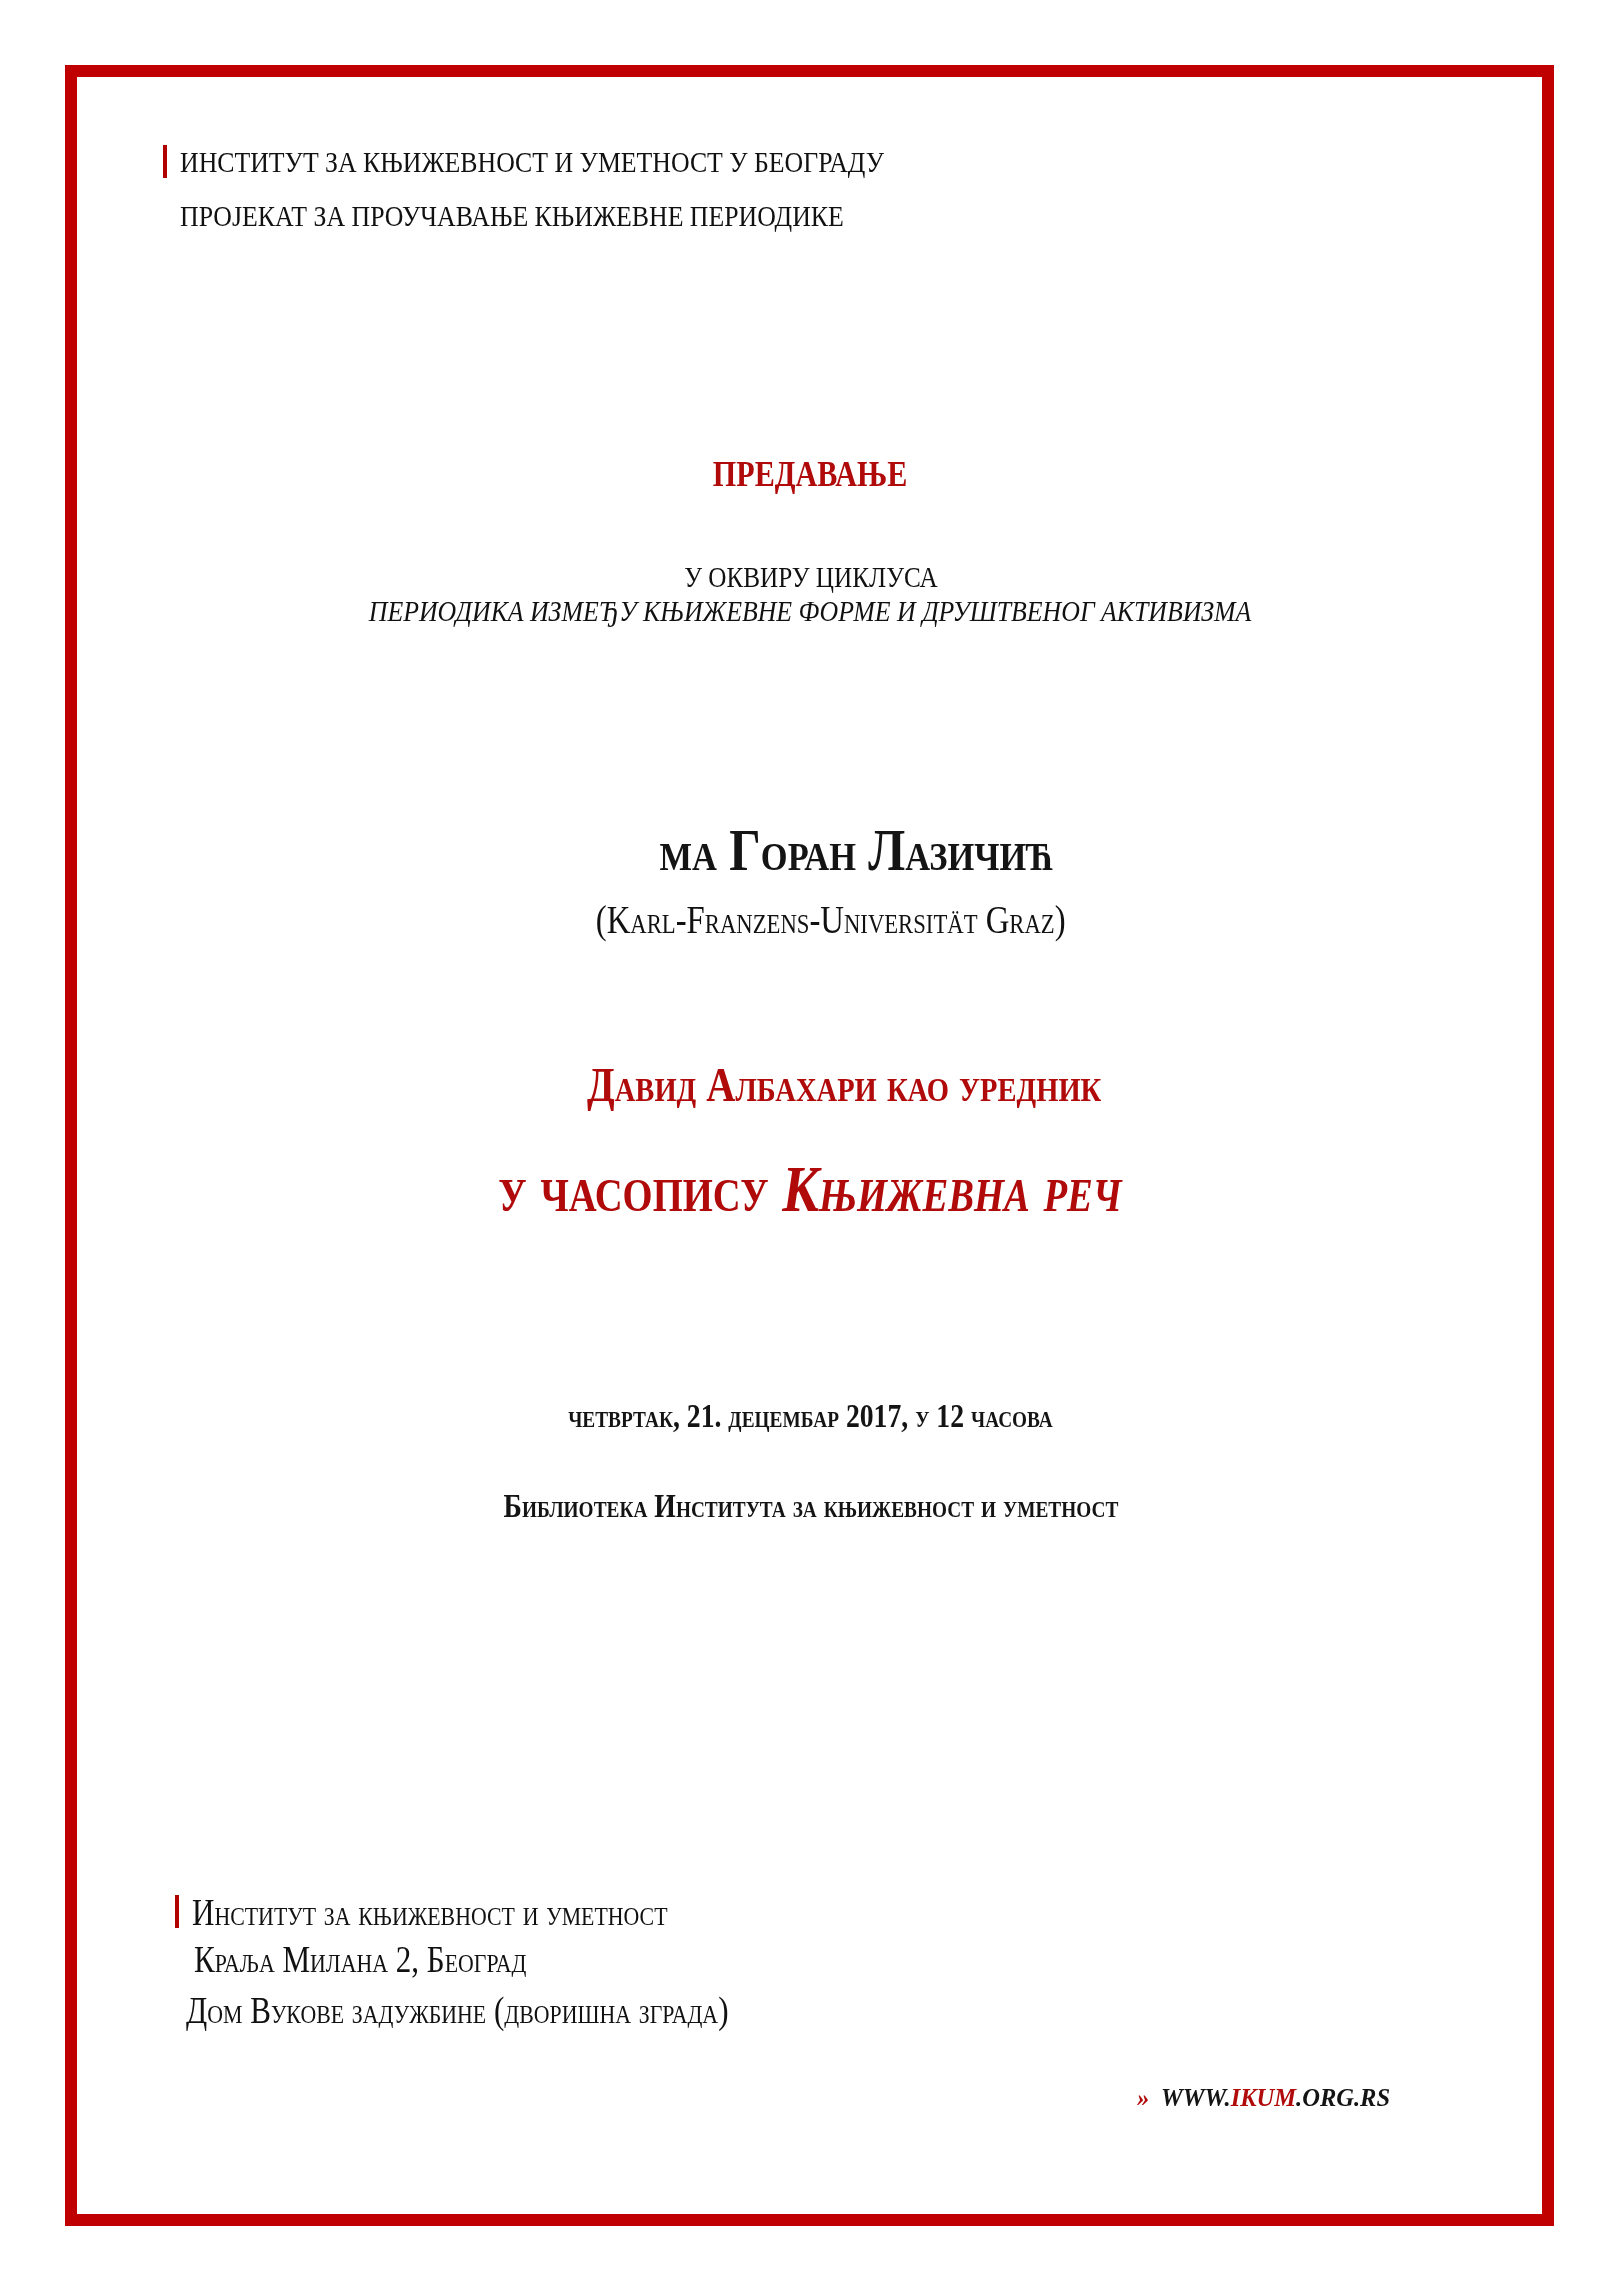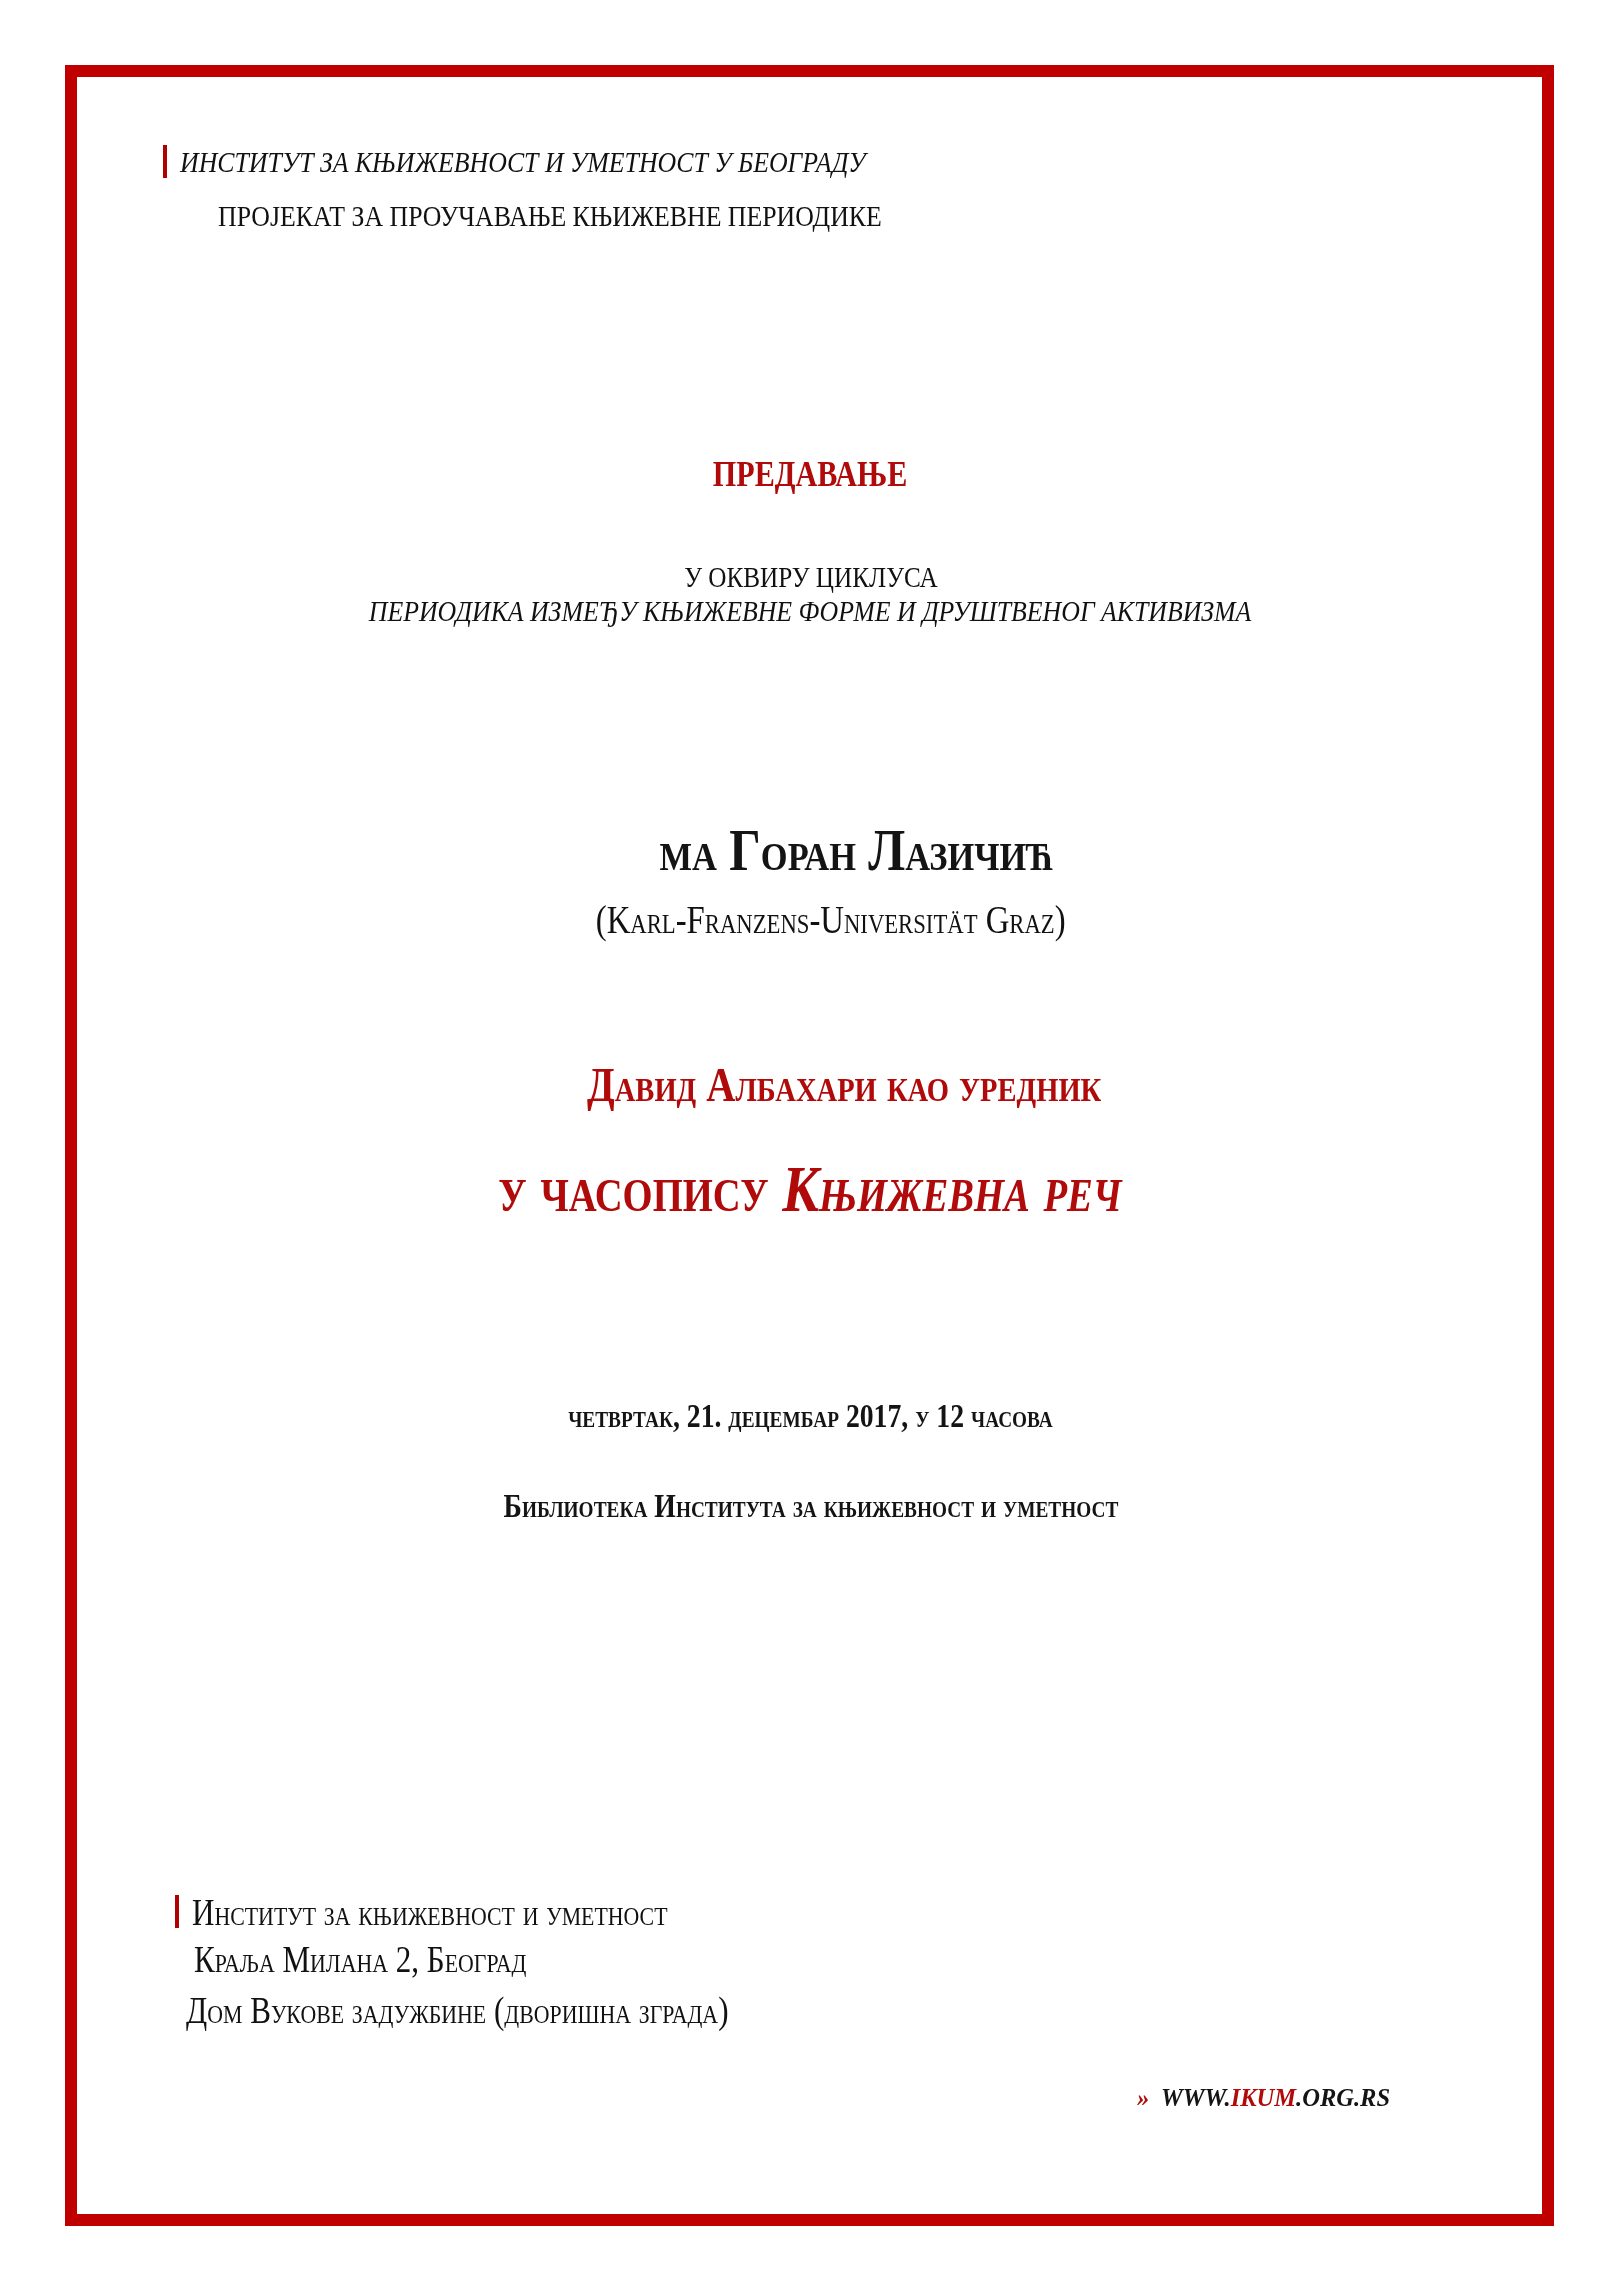--- a/index.html
+++ b/index.html
@@ -17,24 +17,24 @@
   .sc { font-variant:small-caps; }
   .b { font-weight:bold; }
   .i { font-style:italic; }
 </style>
 </head>
 <body>
 
 <div class="frame"></div>
 
 <div class="bar" style="left:163px; top:145px; height:33px;"></div>
-<div class="line" style="left:180px; top:147px; font-size:30px;font-style:italic;">
+<div class="line" style="left:180px; top:147px; font-size:30px;">
   <span class="sxl" style="transform:scaleX(0.86);">ИНСТИТУТ ЗА КЊИЖЕВНОСТ И УМЕТНОСТ У БЕОГРАДУ</span>
 </div>
-<div class="line" style="left:180px; top:201px; font-size:30px;margin-left:38px;">
+<div class="line" style="left:180px; top:201px; font-size:30px;">
   <span class="sxl" style="transform:scaleX(0.86);">ПРОЈЕКАТ ЗА ПРОУЧАВАЊЕ КЊИЖЕВНЕ ПЕРИОДИКЕ</span>
 </div>
 
 <div class="line c red b" style="top:457px; font-size:35px;text-align:center;">
   <span class="sx" style="transform:scaleX(0.86);">ПРЕДАВАЊЕ</span>
 </div>
 <div class="line c" style="top:562px; font-size:30px;">
   <span class="sx" style="transform:scaleX(0.84);">У ОКВИРУ ЦИКЛУСА</span>
 </div>
 <div class="line c i" style="top:596px; font-size:30px;">

